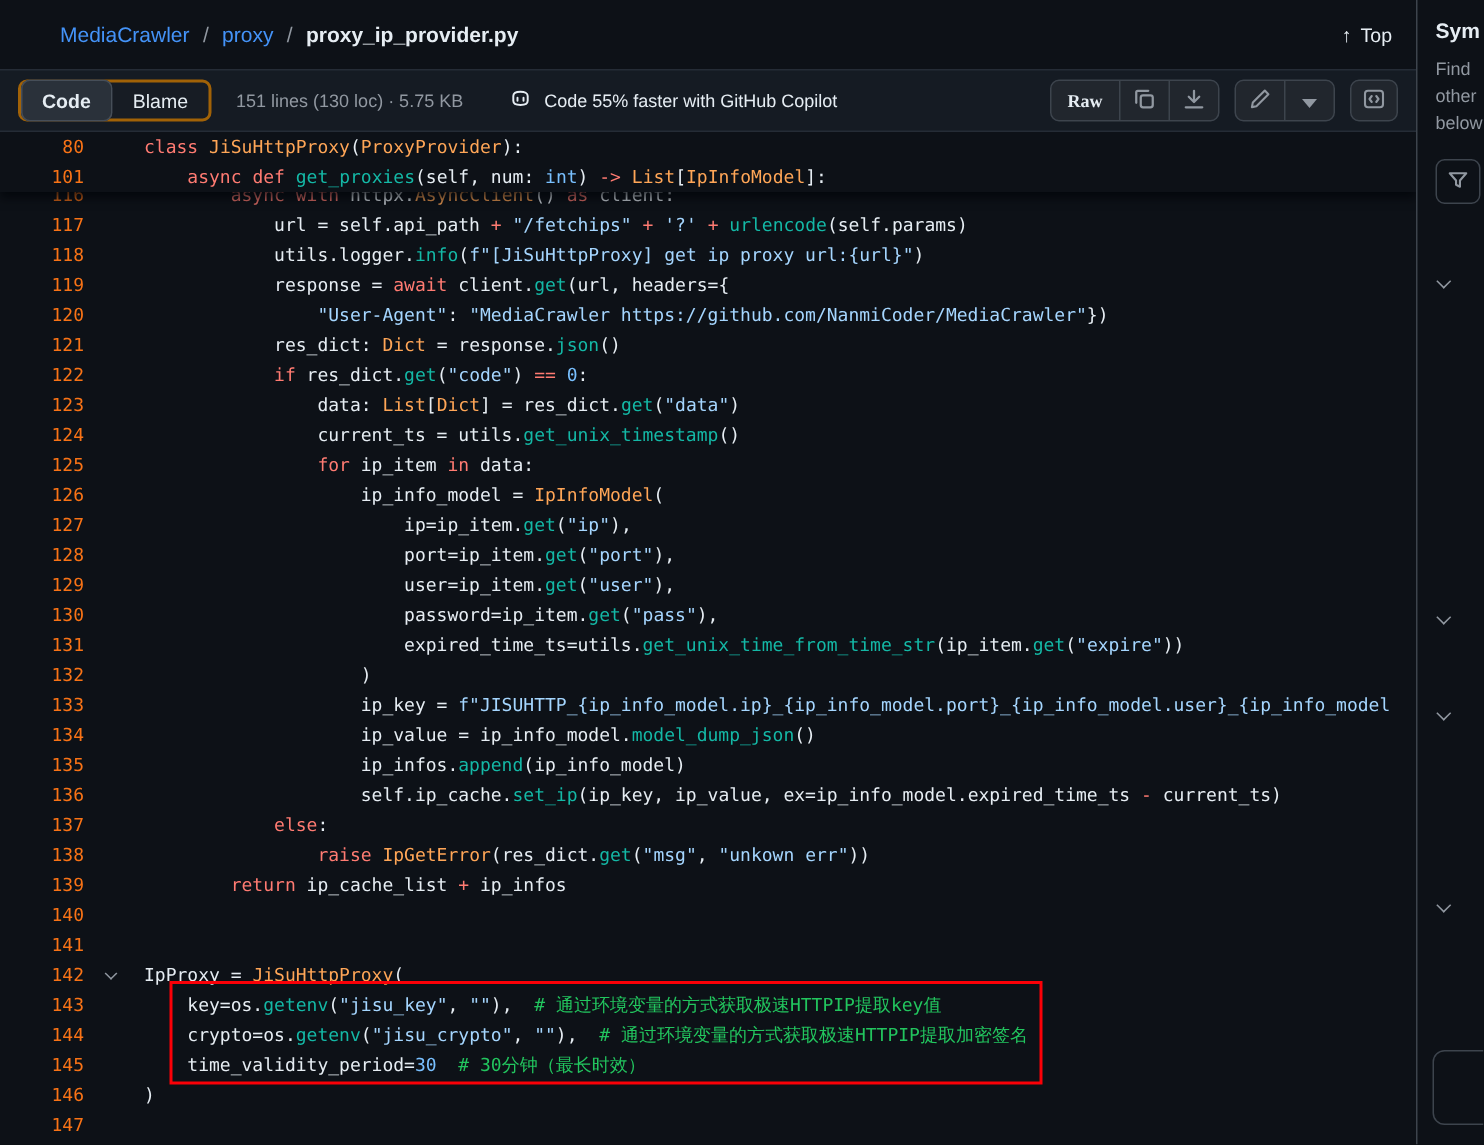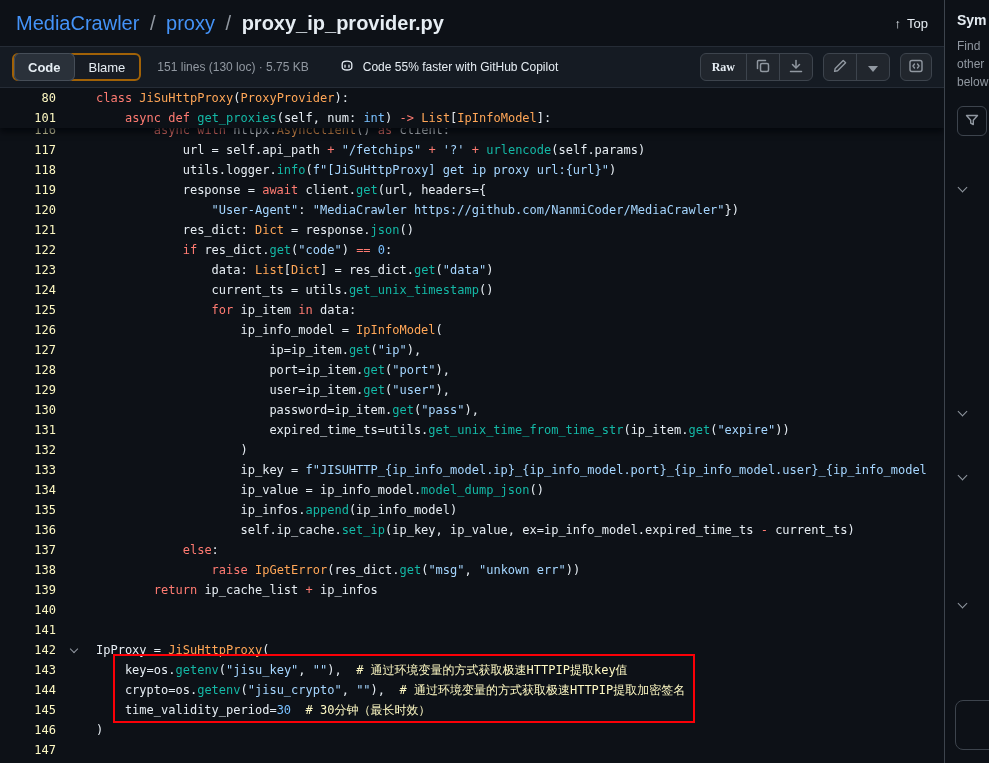--- a/index.html
+++ b/index.html
@@ -10,21 +10,21 @@
     color:#e6edf3;
   }
   .page { display:flex; width:989px; height:763px; }
   .main { flex:1; min-width:0; display:flex; flex-direction:column; }
 
   
   .topbar {
     height:46px; flex:none; display:flex; align-items:center;
     justify-content:space-between; padding:0 16px; background:#0d1117;
   }
-  .breadcrumb { font-size:20px; white-space:nowrap; }
+  .breadcrumb { font-size:14px; white-space:nowrap;margin-left:24px; }
   .crumb-link { color:#4493f8; text-decoration:none; cursor:pointer; }
   .crumb-sep { color:#9198a1; margin:0 5px; }
   .crumb-file { font-weight:700; color:#e6edf3; }
   .top-link { display:flex; align-items:center; gap:6px; font-size:13px; color:#e6edf3; text-decoration:none; cursor:pointer; }
   .up-arrow { font-size:13px; color:#e6edf3; }
 
   
   .toolbar {
     height:42px; flex:none; display:flex; align-items:center; gap:10px;
     padding:0 12px; background:#151b23;
@@ -58,34 +58,34 @@
     width:32px; height:28px; flex:none; display:flex; align-items:center; justify-content:center;
     background:#21262d; border:1px solid #3d444d; border-radius:6px; color:#9198a1; cursor:pointer;
   }
 
   
   .code-area {
     position:relative; flex:1; overflow:hidden; background:#0d1117;
     font-family:"DejaVu Sans Mono", monospace; font-size:12px;
   }
   .row { display:flex; height:20px; line-height:20px; }
-  .num { width:56px; flex:none; text-align:right; color:#fef9c3; font-size:12px; cursor:pointer; }
+  .num { width:56px; flex:none; text-align:right; color:#f97316; font-size:12px; cursor:pointer; }
   .fold { width:40px; flex:none; position:relative; }
   .fold .chev {
     position:absolute; left:15px; top:6px; width:6px; height:6px;
     border-right:1.5px solid #9198a1; border-bottom:1.5px solid #9198a1;
     transform:rotate(45deg); cursor:pointer;
   }
   pre.codetext { margin:0; white-space:pre; font-family:inherit; font-size:12px; line-height:20px; }
   .t-k { color:#ff7b72; }
   .t-s { color:#a5d6ff; }
   .t-f { color:#14b8a6; }
   .t-e { color:#ffa657; }
   .t-n { color:#79c0ff; }
-  .t-c { color:#fef9c3; }
+  .t-c { color:#22c55e; }
   .t-p { color:#e6edf3; }
 
   .sticky {
     position:relative; z-index:3; height:40px; background:#0d1117;
     box-shadow:0 4px 6px rgba(1,4,9,0.7);
   }
   .clipline { height:12px; overflow:hidden; position:relative; }
   .clipline .row { margin-top:-8px; opacity:0.8; }
 
   .redbox {

